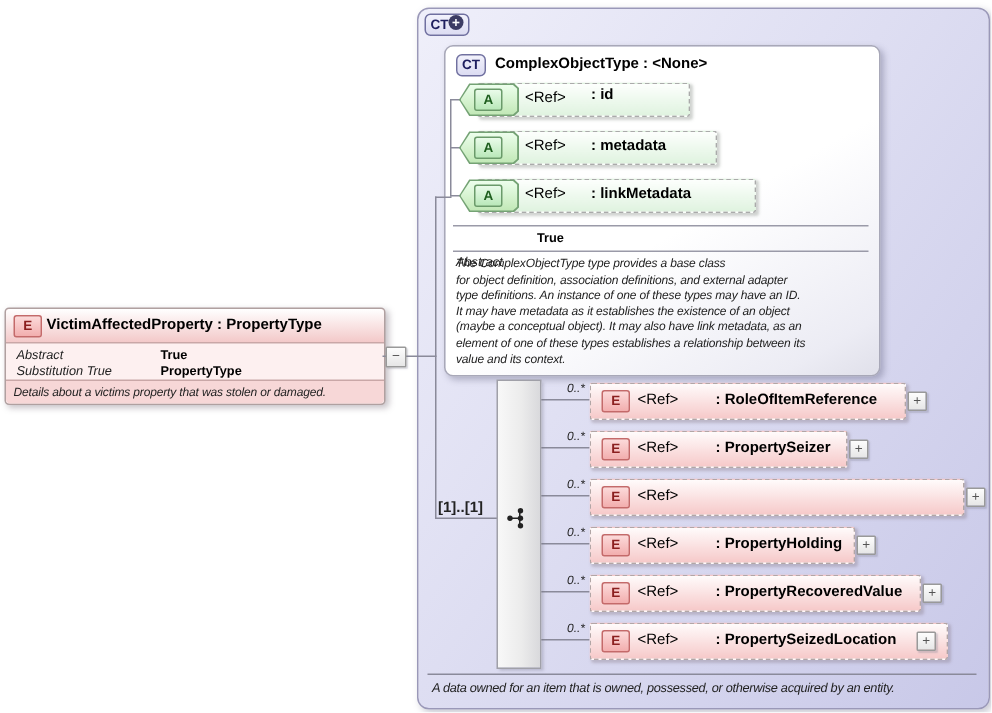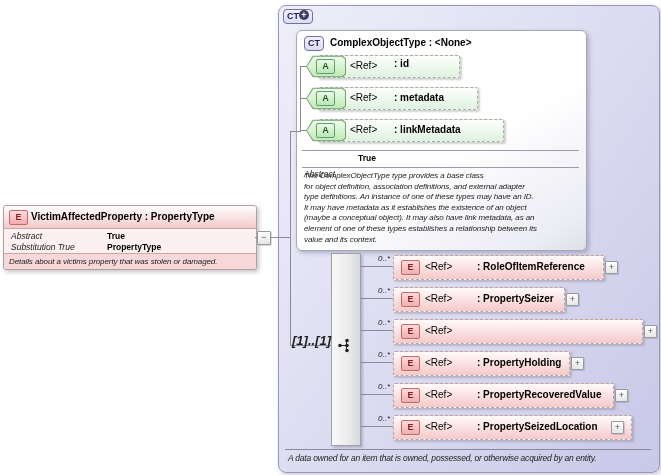--- a/index.html
+++ b/index.html
@@ -60,21 +60,21 @@
   
   .elem-row{position:absolute;height:23px;border:1px dashed #b2a6a6;border-radius:2px;
         background:linear-gradient(#fffbfb,#f6c9c9);box-shadow:1.5px 1.5px 2px rgba(130,115,125,.35);}
   .occurs{position:absolute;font-style:italic;font-size:8px;color:#222;width:32px;text-align:right;white-space:nowrap;}
   .toggle{position:absolute;width:11px;height:11px;border:1px solid #999;border-radius:1px;
         background:linear-gradient(#fdfdfd,#e6e6e6);color:#555;font-size:9px;line-height:10px;
         text-align:center;box-shadow:1px 1px 1px rgba(120,120,140,.3);}
   .seqbar{position:absolute;left:331px;top:253px;width:28px;height:191px;border:1px solid #a0a0a8;
         background:linear-gradient(to right,#f8f8f8,#ececec 55%,#d9d9dc 100%);
         box-shadow:1.5px 1.5px 2px rgba(110,110,130,.35);}
-  .card-label{position:absolute;font-size:13px;font-weight:bold;font-style:italic;color:#222;white-space:nowrap;}
+  .card-label{position:absolute;font-size:10px;font-weight:bold;color:#222;white-space:nowrap;}
   .footer-sep{position:absolute;height:1px;background:#8a8a9a;}
 </style>
 </head>
 <body>
 
 <div id="canvas">
 
   <div class="ebox">
     <div class="ebox-title">
       <span class="badge-e" style="left:5px;top:4px;">E</span>

